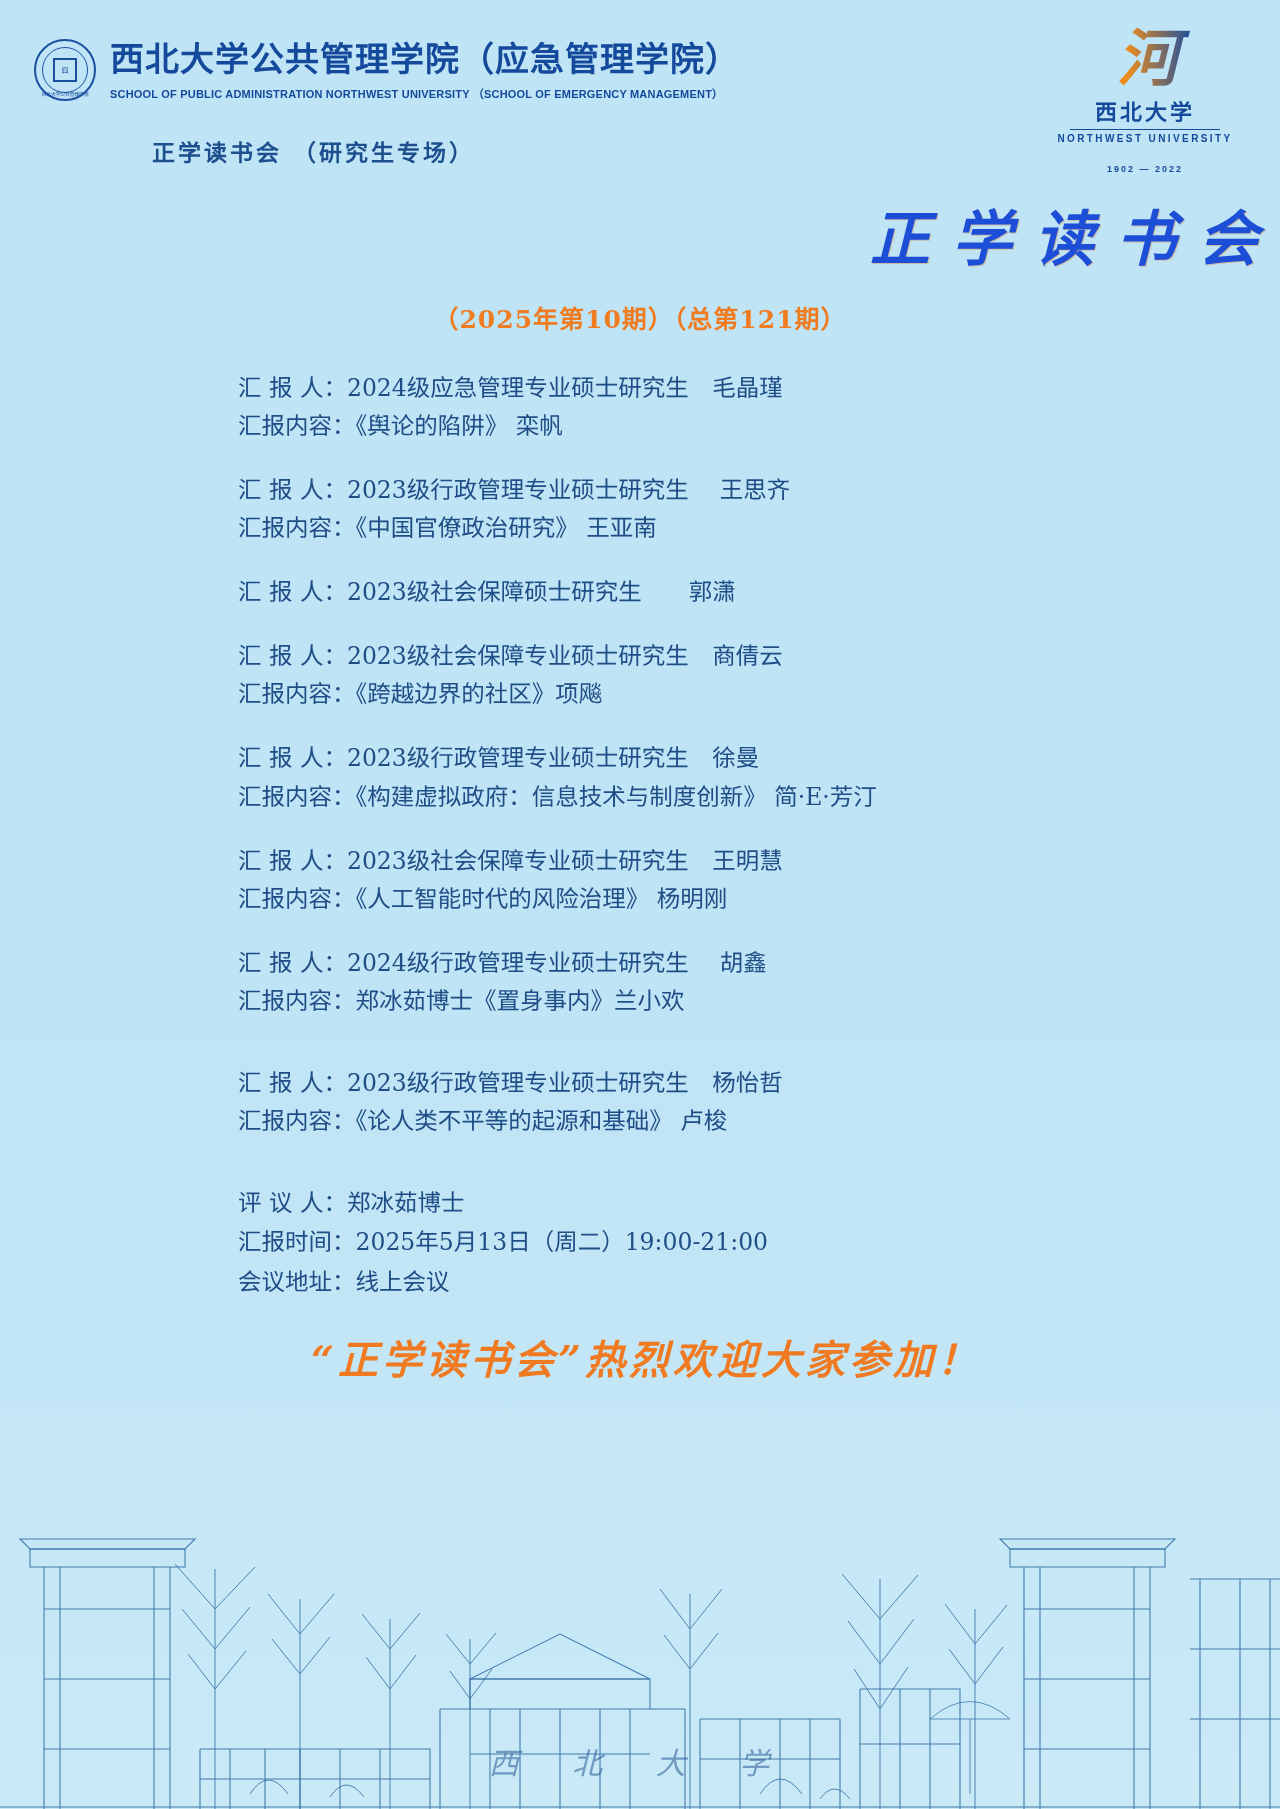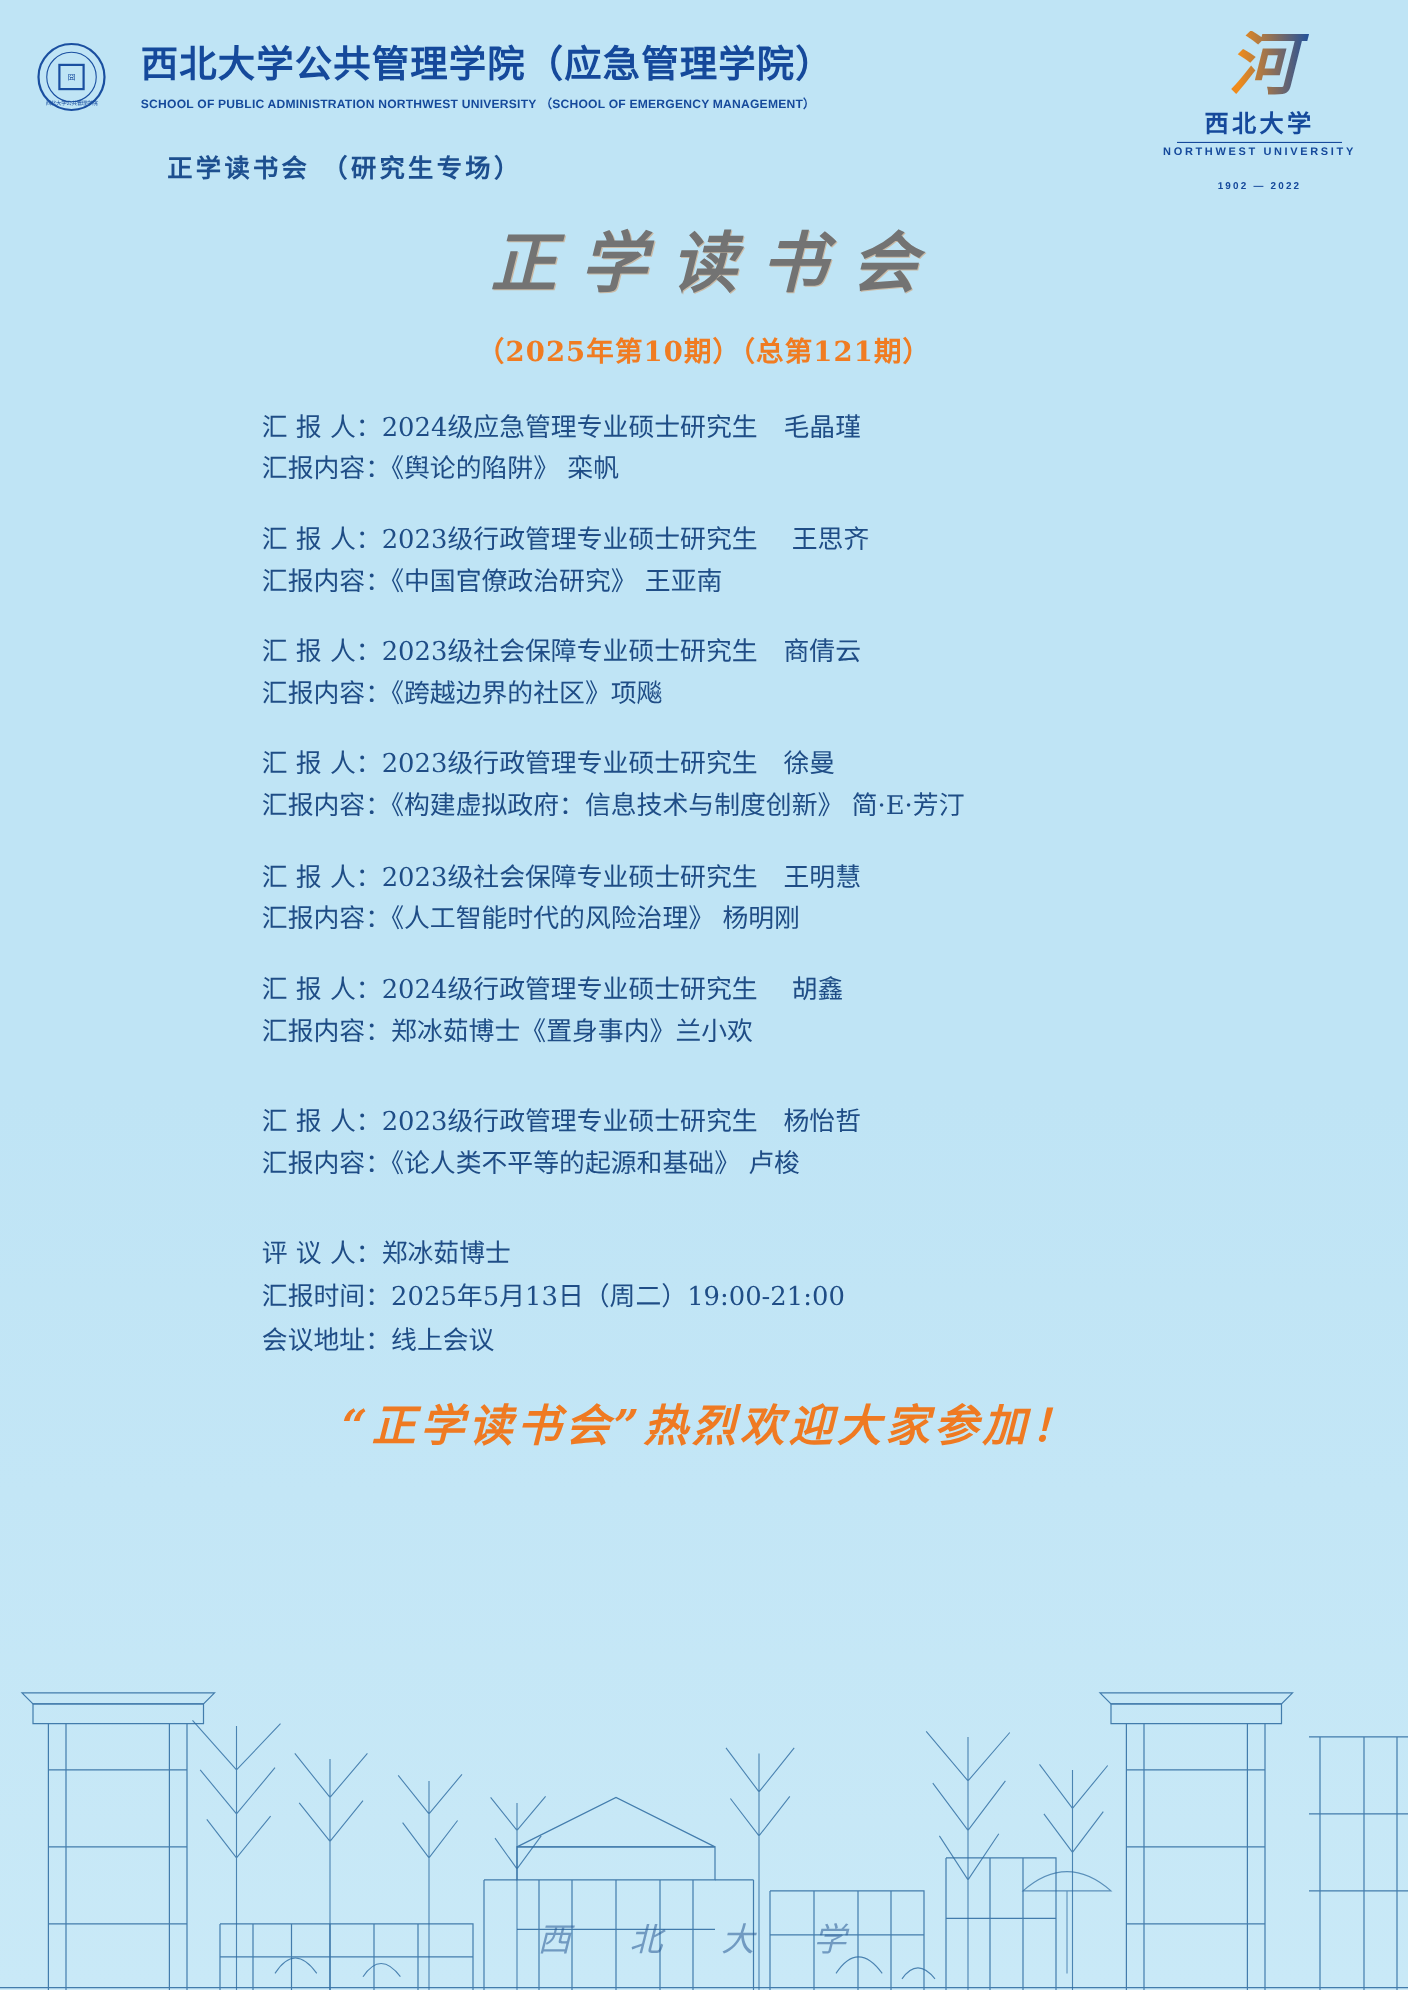--- a/index.html
+++ b/index.html
@@ -20,21 +20,21 @@
   .header {
     position: relative;
     height: 130px;
   }
   .uni-logo-left {
     position: absolute;
     left: 34px;
     top: 38px;
     display: flex;
     align-items: flex-end;
-    gap: 32px;
+    gap: 14px;
   }
   .seal {
     width: 58px;
     height: 58px;
     border-radius: 50%;
     border: 2px solid #1a4fa0;
     display: flex;
     align-items: center;
     justify-content: center;
     position: relative;
@@ -141,27 +141,27 @@
     margin: 4px 0 0 152px;
     font-family: "DejaVu Serif", serif;
     font-size: 23px;
     color: #1d4f8f;
     letter-spacing: 3px;
     font-weight: 700;
   }
 
   
   .main-title {
-    text-align: center;
+    text-align: right;
     margin-top: 22px;
     font-family: "DejaVu Serif", serif;
     font-size: 60px;
     font-weight: 700;
     font-style: italic;
-    color: #737373;
+    color: #1d4ed8;
     letter-spacing: 22px;
     text-indent: 22px;
     text-shadow: 1px 1px 0 rgba(220,110,20,0.35);
   }
   .issue-line {
     text-align: center;
     margin-top: 22px;
     font-family: "DejaVu Serif", serif;
     font-size: 25px;
     color: #f07c22;
@@ -285,20 +285,23 @@
   <div class="entry">
     <div class="line">
       <span class="label">汇 报 人：</span><span>2023级行政管理专业硕士研究生　 王思齐</span>
     </div>
     <div class="line">
       <span class="label">汇报内容：</span><span>《中国官僚政治研究》 王亚南</span>
     </div>
   </div>
 
   <div class="entry">
+    <div class="line">
+      <span class="label">汇 报 人：</span><span>2023级社会保障硕士研究生　　郭潇</span>
+    </div>
   </div>
 
   <div class="entry">
     <div class="line">
       <span class="label">汇 报 人：</span><span>2023级社会保障专业硕士研究生　商倩云</span>
     </div>
     <div class="line">
       <span class="label">汇报内容：</span><span>《跨越边界的社区》项飚</span>
     </div>
   </div>

